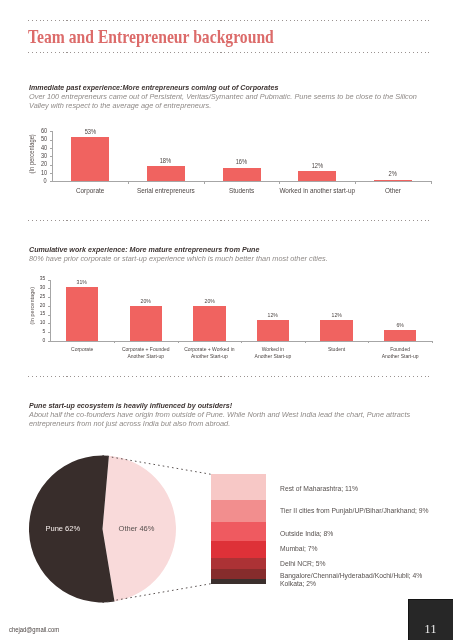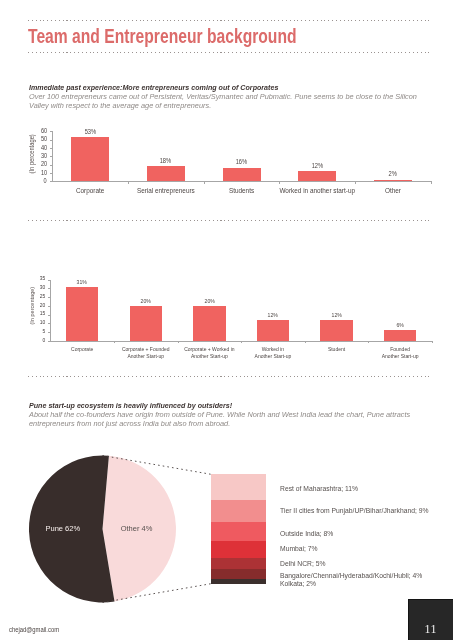--- a/index.html
+++ b/index.html
@@ -2,21 +2,21 @@
 <html><head>
 <meta charset="utf-8">
 <style>
   html,body{margin:0;padding:0;}
   body{width:453px;height:640px;background:#ffffff;
        font-family:"Liberation Sans",sans-serif;overflow:hidden;position:relative;
        -webkit-font-smoothing:antialiased;}
   .page{position:absolute;left:0;top:0;width:453px;height:640px;will-change:opacity;}
 
   
-  #header{position:absolute;left:28px;top:20px;width:402px;}
+  #header{position:absolute;left:28px;top:20px;width:402px;font-family:Liberation Serif, serif;}
   .dotline{height:1px;
     background-image:repeating-linear-gradient(to right,#9a9290 0 1px,transparent 1px 3.85px);}
   #page-title{color:#dc6b6a;font-size:19.5px;font-weight:bold;
               line-height:31px;white-space:nowrap;
               transform:scaleX(.803);transform-origin:left center;}
 
   
   .sec{position:absolute;left:28.5px;width:412px;font-style:italic;}
   .sec-head{color:#3e3533;font-size:7.6px;font-weight:bold;line-height:8.9px;
             white-space:nowrap;transform:scaleX(.938);transform-origin:left top;}
@@ -124,20 +124,24 @@
       <div class="barval" style="left: 372.95px; top: 170.137px; width: 40px;"><span>2%</span></div>
       <div class="axisline" style="left: 355.1px; top: 181.3px; width: 1px; height: 2.5px;"></div>
       <div class="catlab" style="left: 355.1px; top: 186.8px; width: 75.7px;">
         <div>Other</div>
       </div>
       <div class="axisline" style="left: 430.8px; top: 181.3px; width: 1px; height: 2.5px;"></div>
     </div>
 
   <div class="sep" id="sep1" style="top:220px"></div>
 
+  <div class="sec" id="sec1" style="top:246px">
+    <div class="sec-head">Cumulative work experience: More mature entrepreneurs from Pune</div>
+    <div class="sec-sub">80% have prior corporate or start-up experience which is much better than most other cities.</div>
+  </div>
 
   <div id="chart2" class="chart" style="left: 0px; top: 0px; width: 453px; height: 640px;">
       <div class="axisline" style="left: 50.4px; top: 279.6px; width: 1px; height: 61.3px;"></div>
       <div class="axisline" style="left: 50.4px; top: 340.9px; width: 381.5px; height: 1px;"></div>
       <div class="axisline" style="left: 47.9px; top: 280px; width: 2.5px; height: 1px;"></div>
       <div class="ytick" style="left: 26.4px; top: 275.3px; width: 18.5px;"><span>35</span></div>
       <div class="axisline" style="left: 47.9px; top: 288px; width: 2.5px; height: 1px;"></div>
       <div class="ytick" style="left: 26.4px; top: 284.057px; width: 18.5px;"><span>30</span></div>
       <div class="axisline" style="left: 47.9px; top: 297px; width: 2.5px; height: 1px;"></div>
       <div class="ytick" style="left: 26.4px; top: 292.814px; width: 18.5px;"><span>25</span></div>
@@ -202,21 +206,21 @@
   </div>
 
   <div id="pieblock">
       <svg width="453" height="175" viewBox="0 0 453 175" style="position: absolute; left: 0px; top: 0px;">
         <path d="M 102.5 89 L 108.91 15.78 A 73.5 73.5 0 0 1 114.50 161.51 Z" fill="#f9dada"></path>
         <path d="M 102.5 89 L 114.50 161.51 A 73.5 73.5 0 1 1 108.91 15.78 Z" fill="#382d2b"></path>
         <line x1="102.5" y1="15.5" x2="211" y2="34.3" stroke="#4a4241" stroke-width="0.9" stroke-dasharray="1.6 3.1"></line>
         <line x1="102.5" y1="162.5" x2="211" y2="143.7" stroke="#4a4241" stroke-width="0.9" stroke-dasharray="1.6 3.1"></line>
       </svg>
       <div class="pielabel" style="left: 32.8px; top: 83.8px; width: 60px; text-align: center;">Pune 62%</div>
-      <div class="pielabel dark" style="left: 106.5px; top: 83.8px; width: 60px; text-align: center;">Other 4%</div>
+      <div class="pielabel dark" style="left: 106.5px; top: 83.8px; width: 60px; text-align: center;">Other 46%</div>
       <div class="seg" style="top: 34.3px; height: 26.1609px; background: rgb(247, 200, 198);"></div>
       <div class="leg" style="left: 280px; top: 44.9px;">Rest of Maharashtra; 11%</div>
       <div class="seg" style="top: 60.4609px; height: 21.4043px; background: rgb(242, 142, 142);"></div>
       <div class="leg" style="left: 280px; top: 67.1px;">Tier II cities from Punjab/UP/Bihar/Jharkhand; 9%</div>
       <div class="seg" style="top: 81.8652px; height: 19.0261px; background: rgb(239, 90, 96);"></div>
       <div class="leg" style="left: 280px; top: 89.7px;">Outside India; 8%</div>
       <div class="seg" style="top: 100.891px; height: 16.6478px; background: rgb(222, 49, 56);"></div>
       <div class="leg" style="left: 280px; top: 104.7px;">Mumbai; 7%</div>
       <div class="seg" style="top: 117.539px; height: 11.8913px; background: rgb(172, 50, 53);"></div>
       <div class="leg" style="left: 280px; top: 119.7px;">Delhi NCR; 5%</div>

